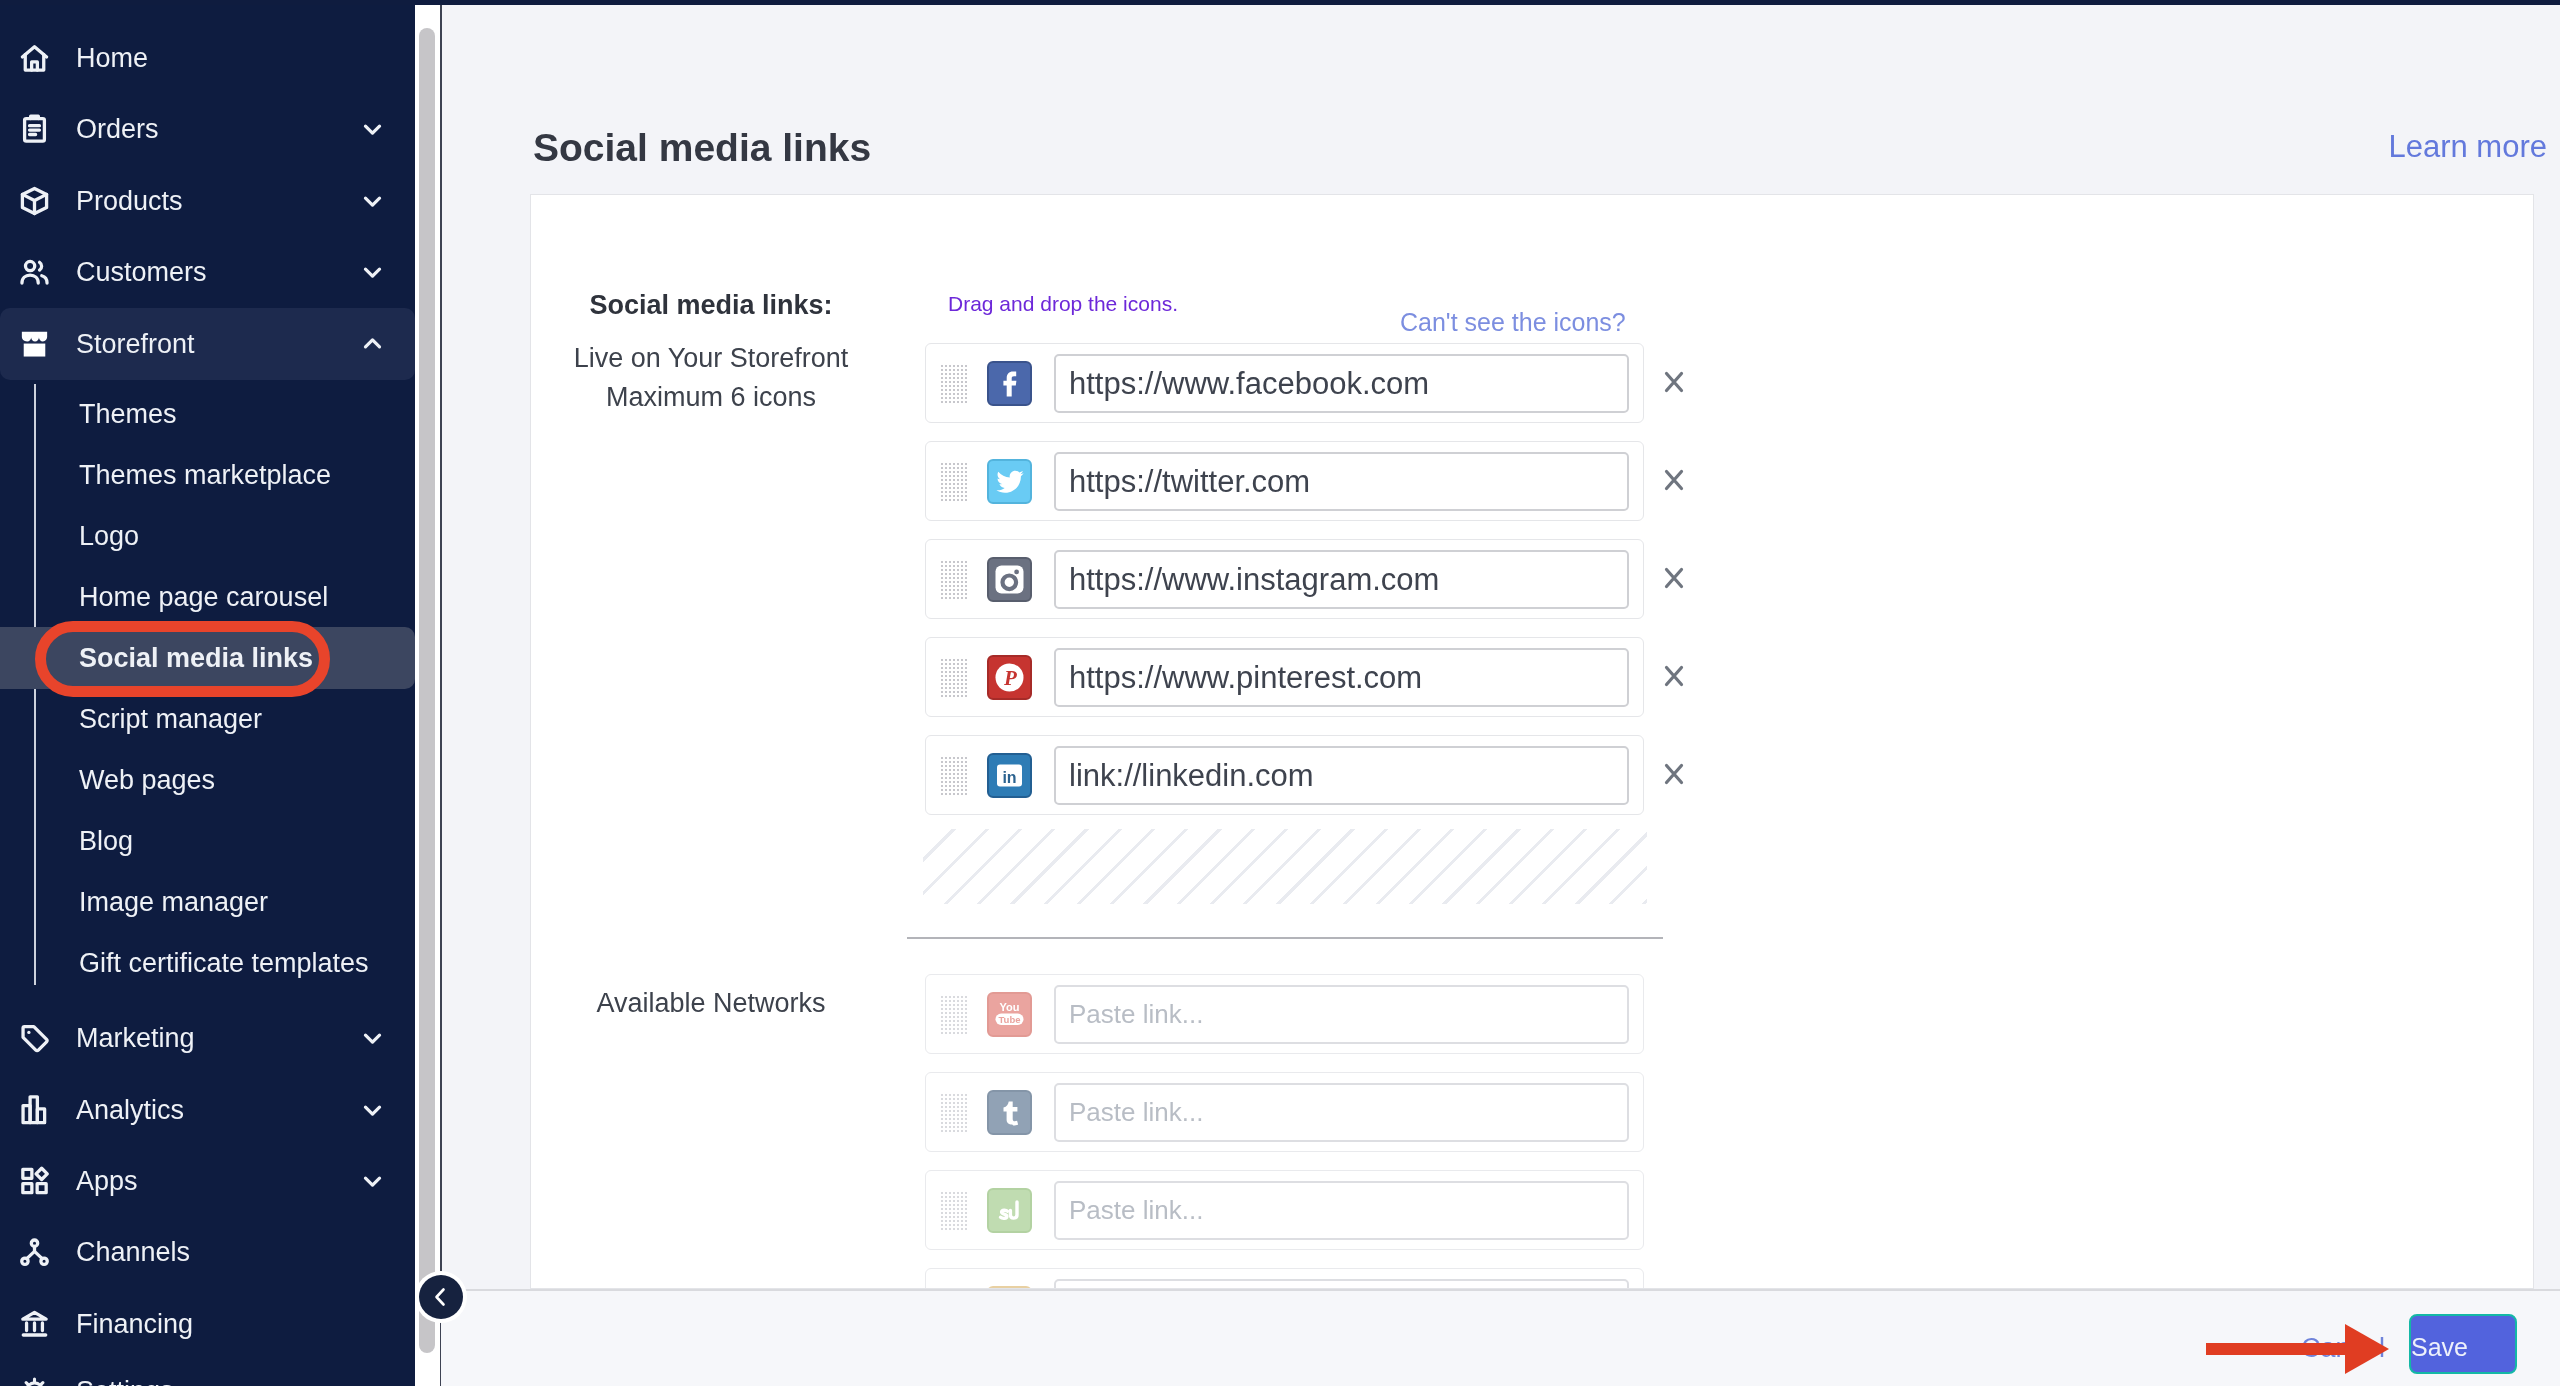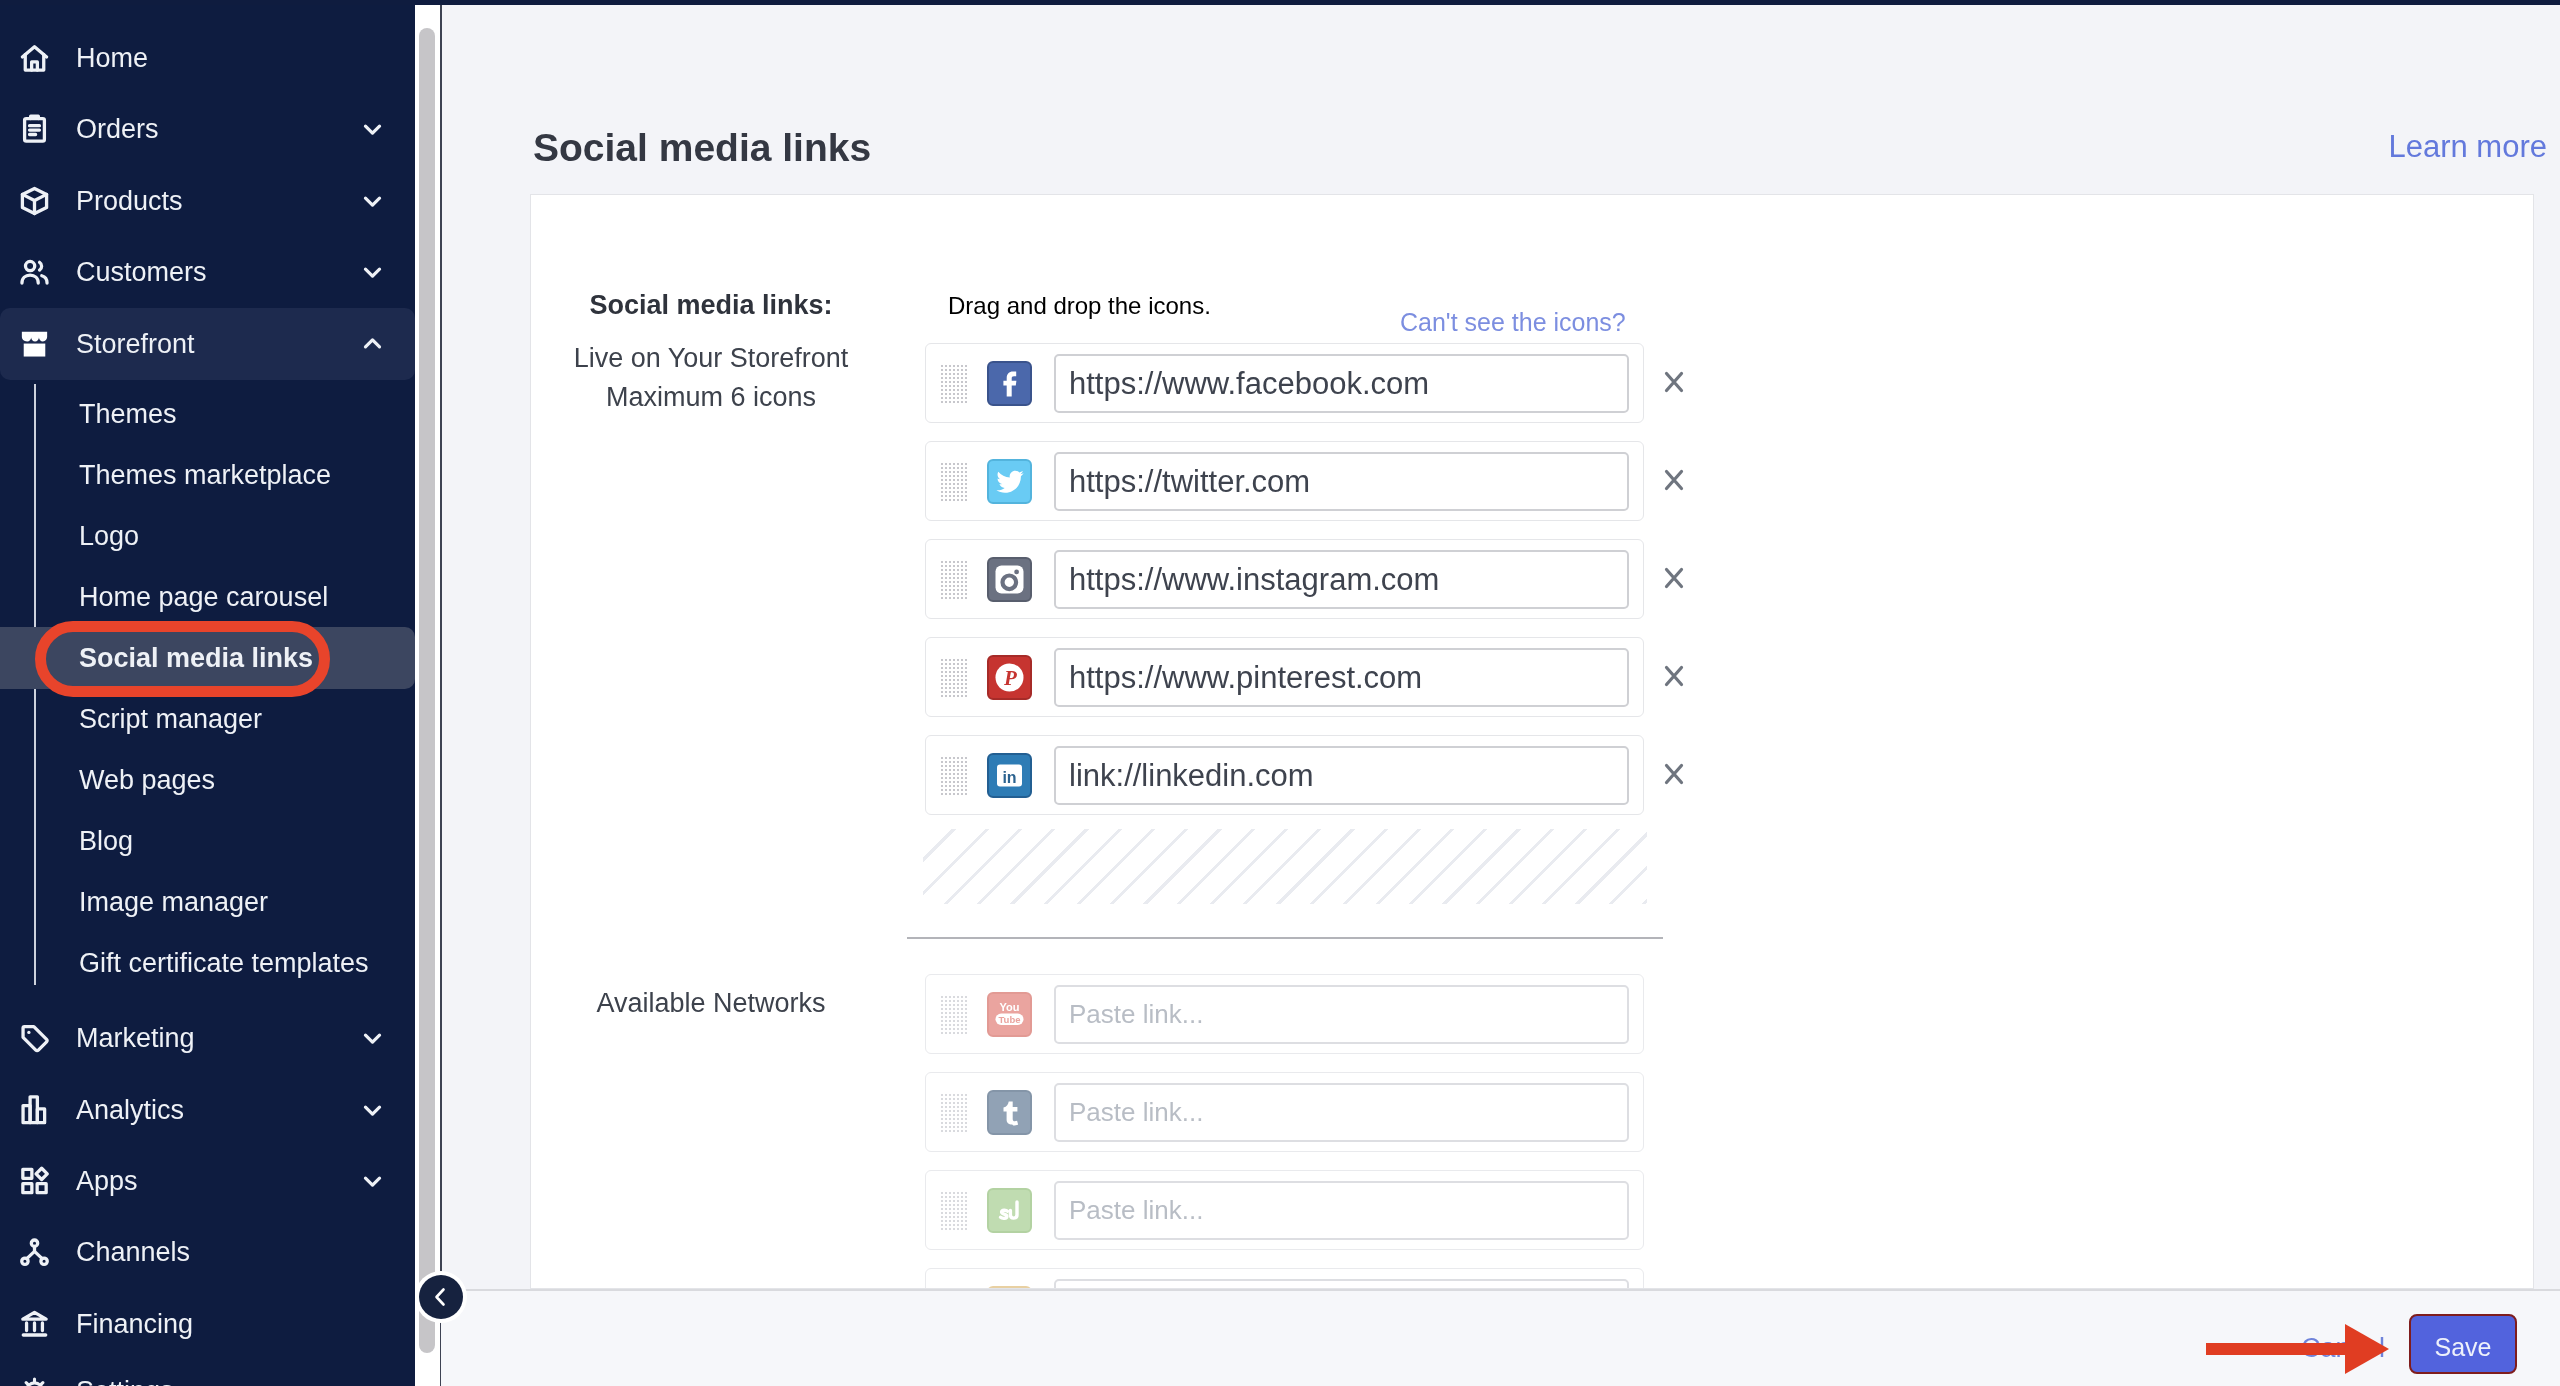--- a/index.html
+++ b/index.html
@@ -37,22 +37,22 @@
   .inp{position:absolute;left:128px;top:10px;width:575px;height:59px;border:2px solid #cfd0d4;border-radius:5px;
     line-height:55px;padding-left:13px;font-size:31px;color:#3e434e;white-space:nowrap}
   .inp2{border-color:#dddee2;color:#b8bdc5;font-size:26px}
   .xbtn{position:absolute;left:1133px;width:20px;height:22px}
   #hatch{position:absolute;left:392px;top:634px;width:724px;height:75px;
     background:repeating-linear-gradient(135deg,transparent 0 20.5px,#e9ebf0 20.5px 23.5px)}
   #divid{position:absolute;left:376px;top:742px;width:756px;height:2px;background:#b3b4b9}
   
   #footer{position:absolute;left:441px;top:1289px;width:2119px;height:97px;background:#f6f7fa;border-top:2px solid #d9dade}
   #cancel{position:absolute;right:175px;top:1335px;font-size:27px;line-height:27px;color:#6f83da}
-  #save{position:absolute;left:2409px;top:1314px;width:108px;height:60px;background:#5263dd;border:2px solid #7f1d1d;border-radius:8px;
-    color:#eef1fb;font-size:25px;line-height:62px;text-align:center}
+  #save{position:absolute;left:2409px;top:1314px;width:108px;height:60px;background:#5263dd;border:2px solid #14b8a6;border-radius:8px;
+    color:#eef1fb;font-size:25px;line-height:62px;text-align:left}
   #collapse-halo{position:absolute;left:415px;top:1271px;width:52px;height:52px;border-radius:50%;background:#fff}
   #collapse{position:absolute;left:419px;top:1275px;width:44px;height:44px;border-radius:50%;background:#16223f}
 </style>
 </head>
 <body>
 <div id="topbar"></div>
 <div id="sidebar">
 <div id="sfrow"></div>
 <div id="subline"></div>
 <div id="smlrow"></div>
@@ -197,21 +197,21 @@
     </div>
 <div id="redoval"></div>
 </div>
 <div id="strack"></div>
 <div id="sthumb"></div>
 <div id="vline"></div>
 <div id="h1">Social media links</div>
 <div id="learn">Learn more</div>
 <div id="panel">
 <div class="lab" style="top:95px;font-size:27px;font-weight:bold;color:#2f333c">Social media links:</div>
-<div class="abs" style="left:417px;top:97px;font-size:24px;color:#000000">Drag and drop the icons.</div>
+<div class="abs" style="left:417px;top:97px;font-size:21px;color:#6d28d9">Drag and drop the icons.</div>
 <div class="abs" style="left:869px;top:113px;font-size:25px;color:#7c8ee0">Can't see the icons?</div>
 <div class="lab" style="top:148px;font-size:27px">Live on Your Storefront</div>
 <div class="lab" style="top:187px;font-size:27px">Maximum 6 icons</div>
 <div class="lab" style="top:793px;font-size:27px">Available Networks</div>
 
 <div class="row" style="top:148px">
       <div class="grip"></div>
       <span class="sic"><svg viewBox="0 0 45 45">
           <rect x="1" y="1" width="43" height="43" rx="5" fill="#4b68ab" stroke="#3a538c" stroke-width="2"></rect>
           <path fill="#fff" d="M29.2 10.6h-3.3c-3.8 0-6.2 2.5-6.2 6.3v2.9h-3.3v4.8h3.3V35.6h5V24.6h4.1l.6-4.8h-4.7v-2.4c0-1.4.5-2.1 2.3-2.1h2.2z"></path>

